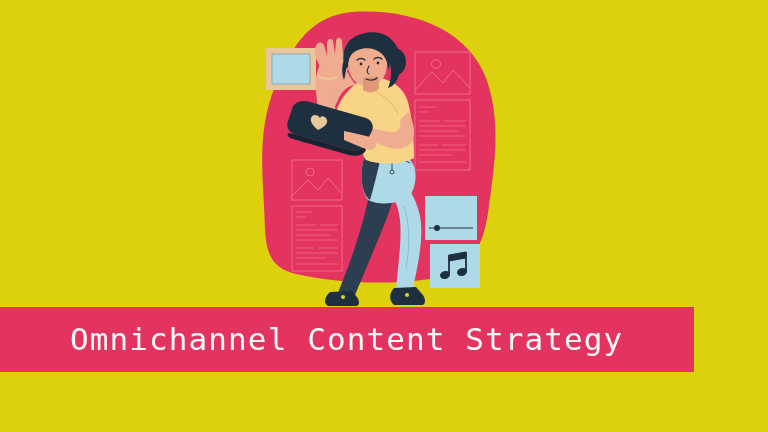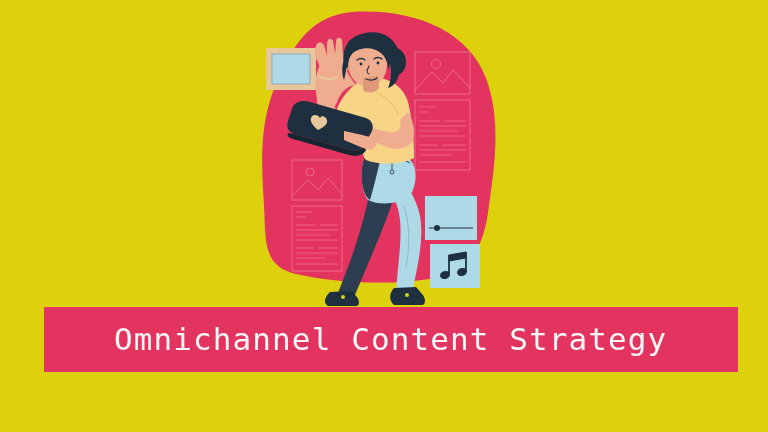--- a/index.html
+++ b/index.html
@@ -29,21 +29,20 @@
     position: absolute;
     left: 0;
     top: 307px;
     width: 694px;
     height: 65px;
     background: #E3345F;
     display: flex;
     align-items: center;
     box-sizing: border-box;
     padding-left: 70px;
-    margin-left: 44px;
   }
   #title-text {
     color: #FDF7F8;
     font-family: "DejaVu Sans Mono", monospace;
     font-size: 31px;
     letter-spacing: 1.1px;
     line-height: 1;
     white-space: nowrap;
     font-weight: 400;
   }

